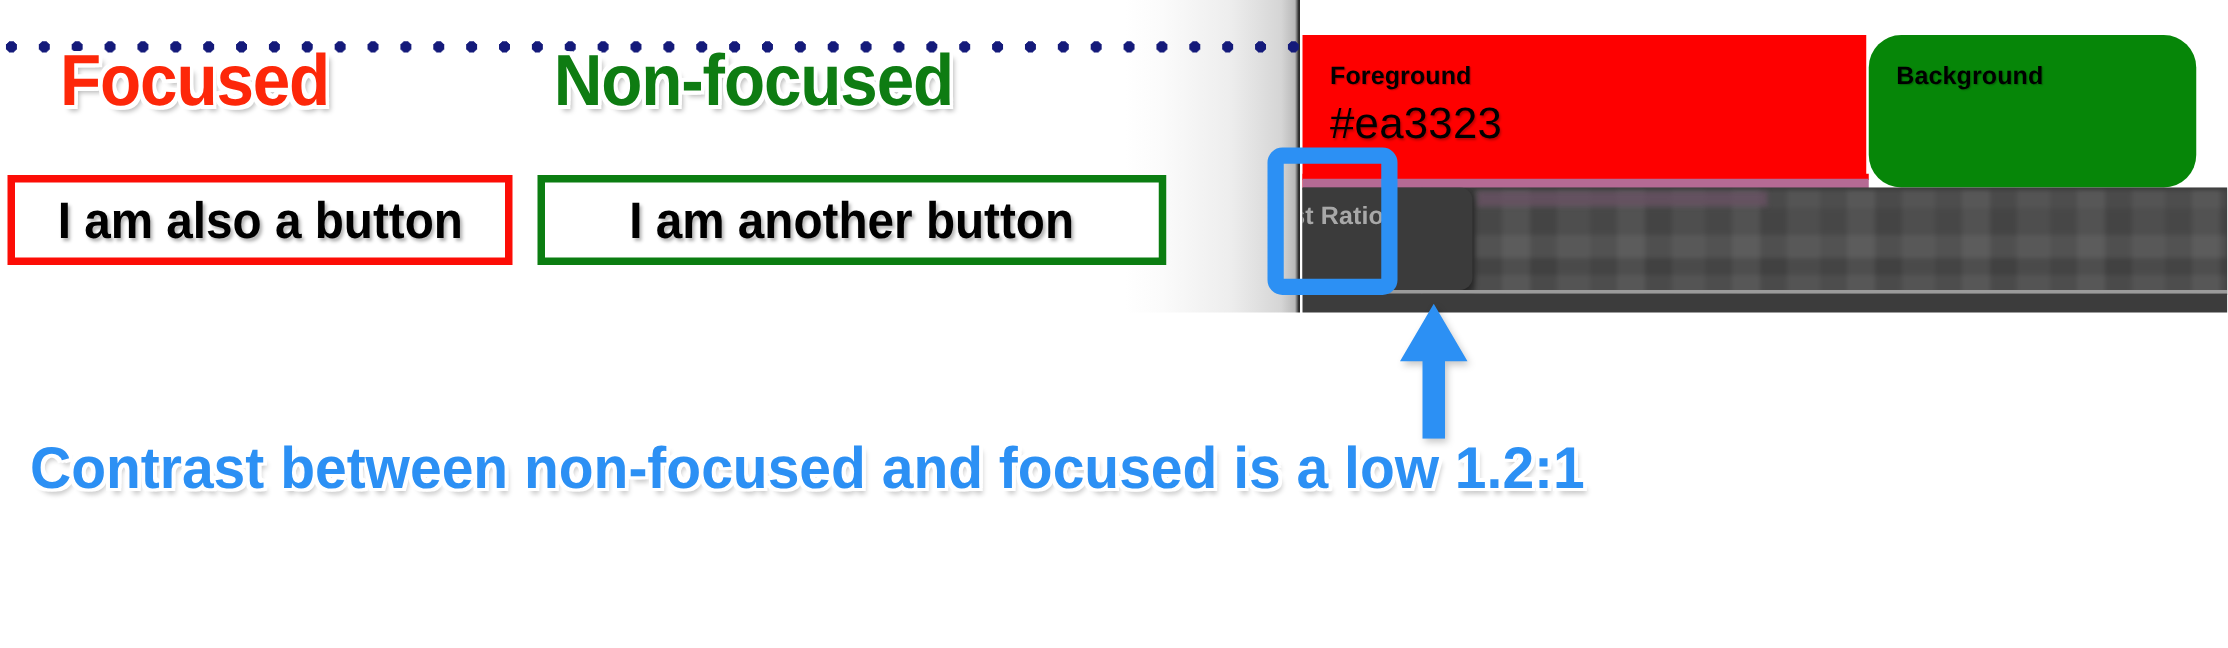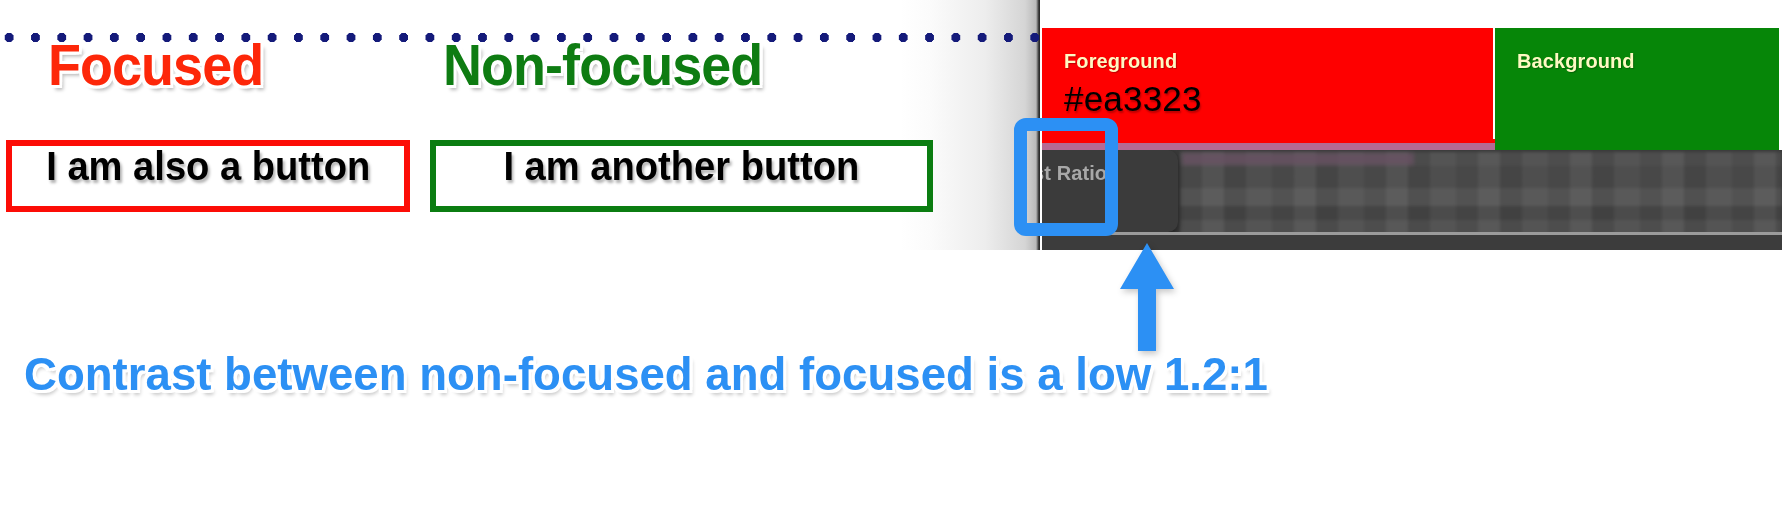--- a/index.html
+++ b/index.html
@@ -68,20 +68,21 @@
   }
   .heading-focused { left: 48px; top: 36px; color: #fd2709; }
   .heading-nonfocused { left: 443px; top: 36px; color: #0e7c12; }
 
   
   .demo-button {
     position: absolute;
     box-sizing: border-box;
     background: #ffffff;
     display: flex;
+    align-items: center;
     justify-content: center;
   }
   .demo-button span {
     font-weight: bold;
     font-size: 41px;
     line-height: 41px;
     color: #000000;
     transform: scaleX(0.93);
     white-space: nowrap;
     text-shadow: 2px 3px 3px rgba(0,0,0,0.30);
@@ -105,25 +106,25 @@
   }
   .swatch {
     position: absolute;
     top: 28px;
     height: 122px;
     box-sizing: border-box;
     padding: 22px 0 0 22px;
     overflow: hidden;
   }
   .swatch-fg { left: 0; width: 451px; background: #fe0000; }
-  .swatch-bg { left: 453px; width: 284px; background: #068608; }
+  .swatch-bg { left: 453px; width: 262px; background: #068608; border-radius: 26px; }
   .swatch-label {
     font-size: 20px;
     font-weight: bold;
-    color: #fef9c3;
+    color: #000000;
     letter-spacing: .1px;
     text-shadow: 1px 1px 1px rgba(0,0,0,0.25);
   }
   .swatch-value {
     margin-top: 6px;
     font-size: 35px;
     color: #000000;
     letter-spacing: .2px;
     text-shadow: 1px 2px 2px rgba(0,0,0,0.28);
   }

